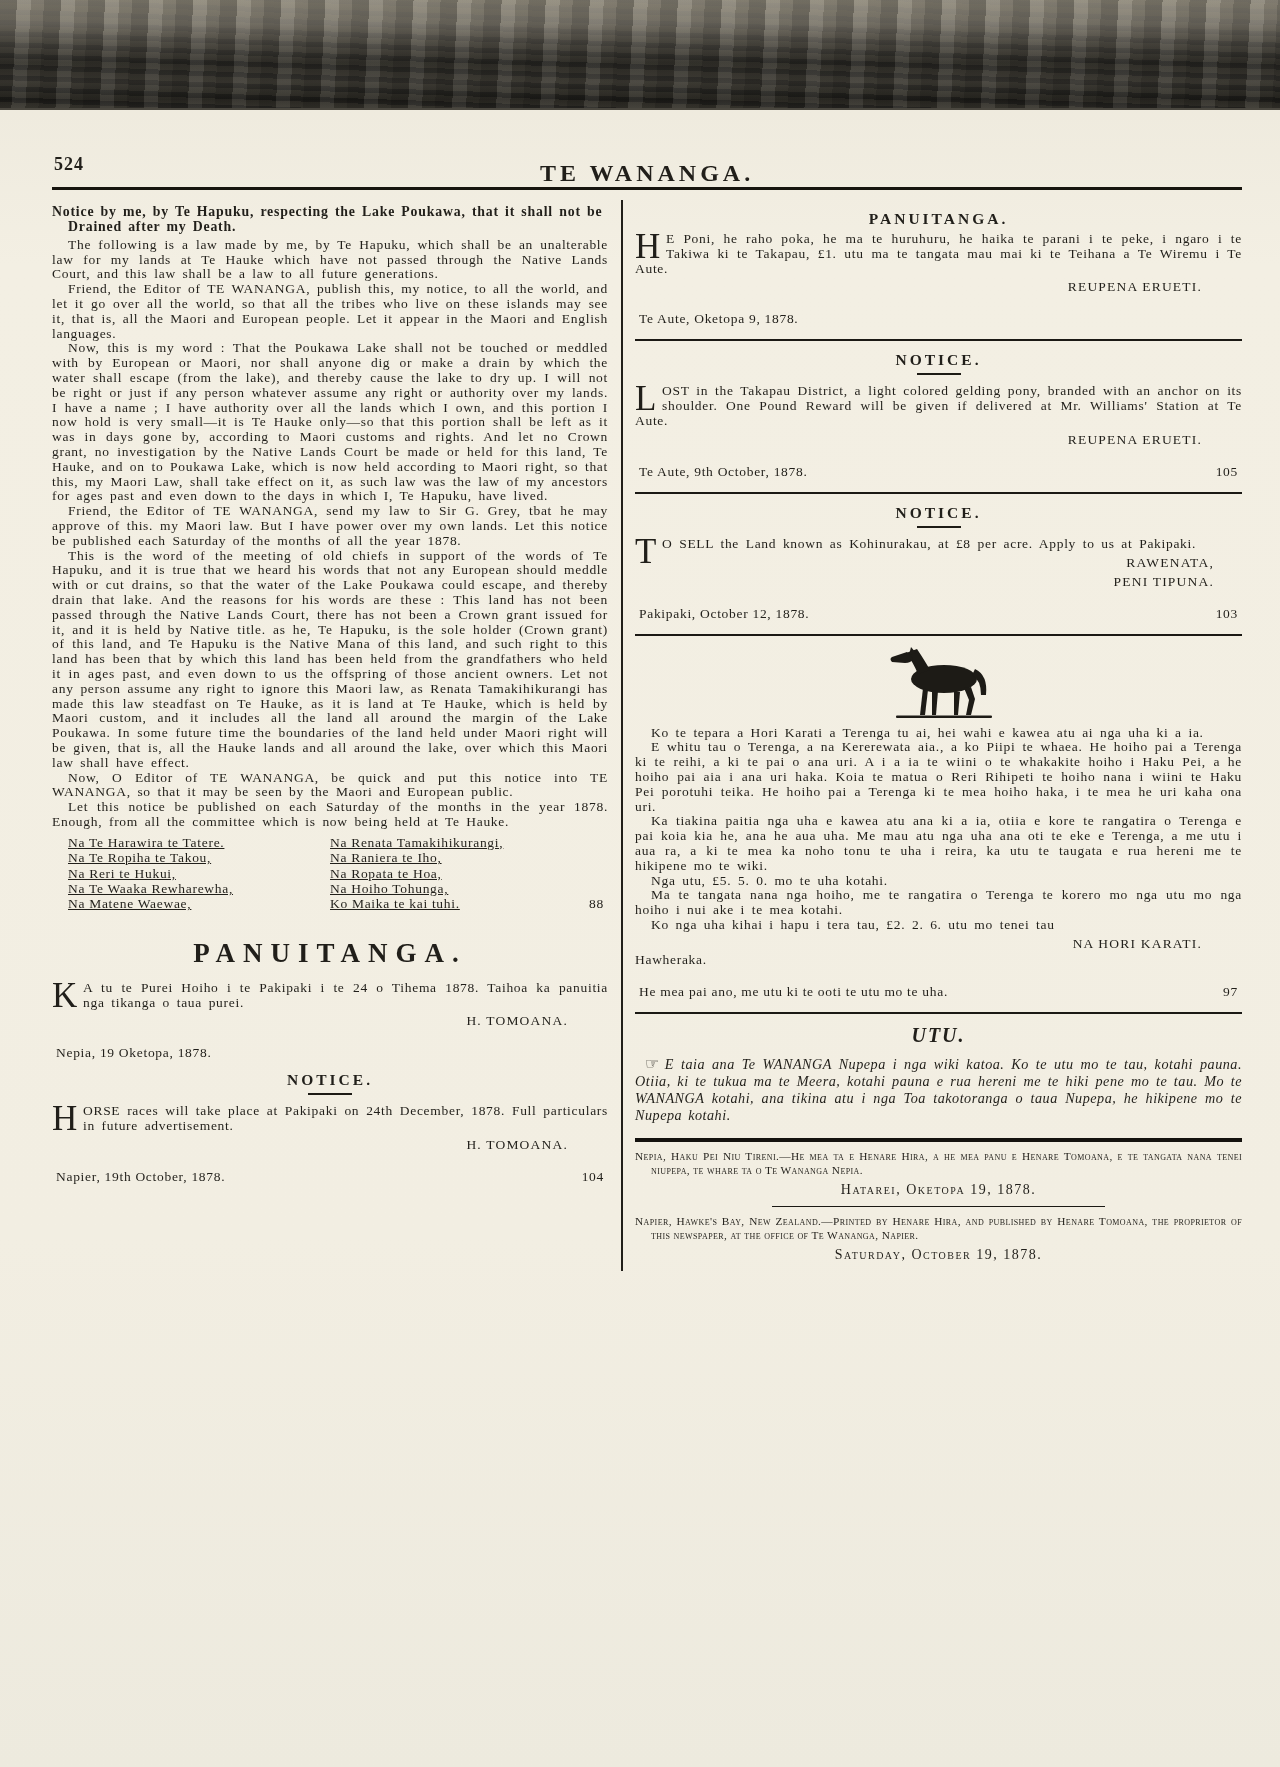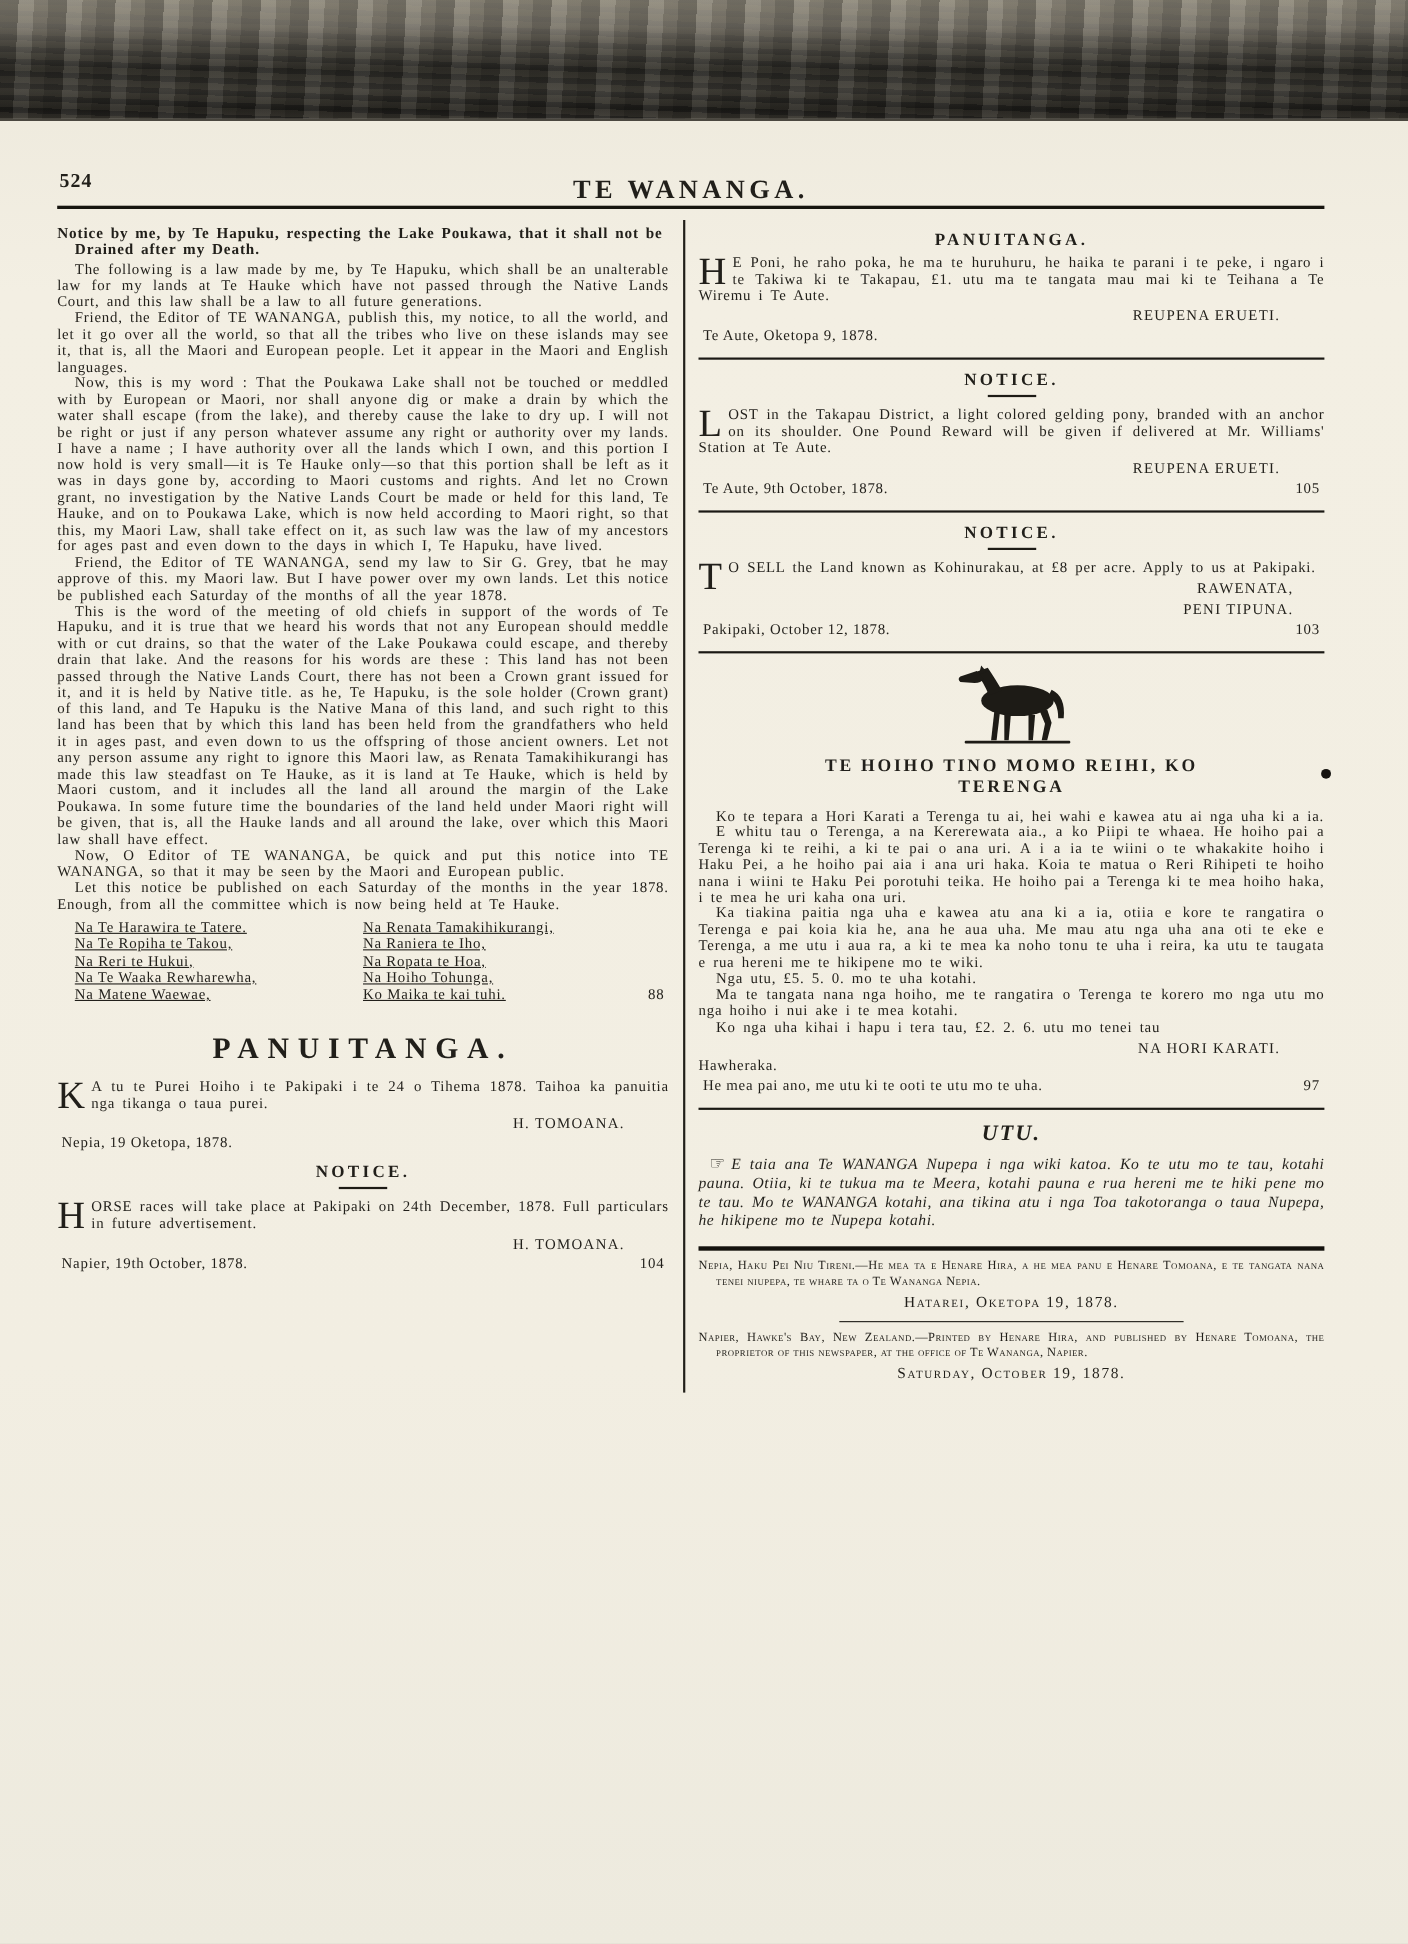--- a/index.html
+++ b/index.html
@@ -18,21 +18,21 @@
     background: linear-gradient(180deg, #ece8db 0%, #f3efe3 15%, #f2eee2 70%, #edeade 100%);
   }
   .top-band {
     height: 110px;
     background:
       repeating-linear-gradient(93deg, rgba(0,0,0,0.22) 0 17px, rgba(255,255,255,0.06) 17px 31px, rgba(0,0,0,0.10) 31px 44px),
       repeating-linear-gradient(2deg, rgba(90,85,70,0.25) 0 6px, rgba(20,20,18,0.15) 6px 11px),
       linear-gradient(180deg, #a49e8f 0%, #8a857a 22%, #55524b 40%, #2b2a26 58%, #3a3833 76%, #1f1e1b 92%, #2e2c28 100%);
     border-bottom: 2px solid #4a473f;
   }
-  .content { padding: 38px 76px 0 52px; }
+  .content { padding: 38px 38px 0 52px; }
 
   .masthead-row { position: relative; height: 34px; }
   .page-num { position: absolute; left: 2px; top: 6px; font-size: 18px; font-weight: bold; letter-spacing: 1px; }
   .masthead {
     position: absolute; left: 0; right: 0; top: 12px; margin: 0;
     text-align: center; font-size: 24px; font-weight: bold; letter-spacing: 4px;
   }
   .header-rule { height: 3px; background: #17150f; margin-top: 5px; }
 
   .columns { display: flex; margin-top: 10px; }
@@ -98,21 +98,21 @@
     padding: 1px 5px 0 0;
   }
 
   .signature {
     margin: 3px 40px 1px 0;
     text-align: right;
     font-size: 13.5px;
     letter-spacing: 1.2px;
   }
   .signature.tight { margin-right: 28px; }
-  .dateline-row { display: flex; justify-content: space-between; margin-top: 2px; font-size: 13.5px; letter-spacing: 0.7px; }
+  .dateline-row { display: flex; justify-content: space-between; margin-top: 16px; font-size: 13.5px; letter-spacing: 0.7px; }
   .dateline { text-indent: 14px; padding-left: 14px; }
   .dateline.flush { padding-left: 4px; text-indent: 0; }
   .ref-num { padding-right: 4px; }
 
   .rule { border: none; border-top: 2px solid #1b1914; margin: 12px 0 6px; }
   .rule-thick { border: none; border-top: 4px solid #14120e; margin: 14px 0 8px; }
   .short-rule { border: none; border-top: 1.5px solid #1b1914; width: 55%; margin: 8px auto; }
 
   .horse-figure { text-align: center; margin: 6px 0 2px; }
 
@@ -283,25 +283,20 @@
               <path d="M59 46 L56 73 L61 73 L64 48 Z"></path>
               <path d="M68 48 L68 73 L72 73 L74 49 Z"></path>
               <path d="M90 49 L90 73 L94 73 L96 50 Z"></path>
               <path d="M100 46 L105 58 L102 73 L107 73 L111 57 L107 45 Z"></path>
               <path d="M111 27 Q124 33 122 53 L117 53 Q117 38 108 33 Z"></path>
               <rect x="32" y="73.5" width="96" height="2.5" rx="1"></rect>
             </g>
           </svg>
         </div>
 
-        <h2 class="horse-heading">
-          <span>TE HOIHO TINO MOMO REIHI, KO</span><br>
-          <span>TERENGA</span>
-          <span class="ink-dot"></span>
-        </h2>
 
         <p class="body">Ko te tepara a Hori Karati a Terenga tu ai, hei wahi e kawea atu ai nga uha ki a ia.</p>
         <p class="body spaced">E whitu tau o Terenga, a na Kererewata aia., a ko Piipi te whaea. He hoiho pai a Terenga ki te reihi, a ki te pai o ana uri. A i a ia te wiini o te whakakite hoiho i Haku Pei, a he hoiho pai aia i ana uri haka. Koia te matua o Reri Rihipeti te hoiho nana i wiini te Haku Pei porotuhi teika. He hoiho pai a Terenga ki te mea hoiho haka, i te mea he uri kaha ona uri.</p>
         <p class="body spaced">Ka tiakina paitia nga uha e kawea atu ana ki a ia, otiia e kore te rangatira o Terenga e pai koia kia he, ana he aua uha. Me mau atu nga uha ana oti te eke e Terenga, a me utu i aua ra, a ki te mea ka noho tonu te uha i reira, ka utu te taugata e rua hereni me te hikipene mo te wiki.</p>
         <p class="body spaced">Nga utu, £5. 5. 0. mo te uha kotahi.</p>
         <p class="body spaced">Ma te tangata nana nga hoiho, me te rangatira o Terenga te korero mo nga utu mo nga hoiho i nui ake i te mea kotahi.</p>
         <p class="body spaced">Ko nga uha kihai i hapu i tera tau, £2. 2. 6. utu mo tenei tau</p>
         <p class="signature">NA HORI KARATI.</p>
         <p class="body no-indent">Hawheraka.</p>
         <div class="dateline-row">

